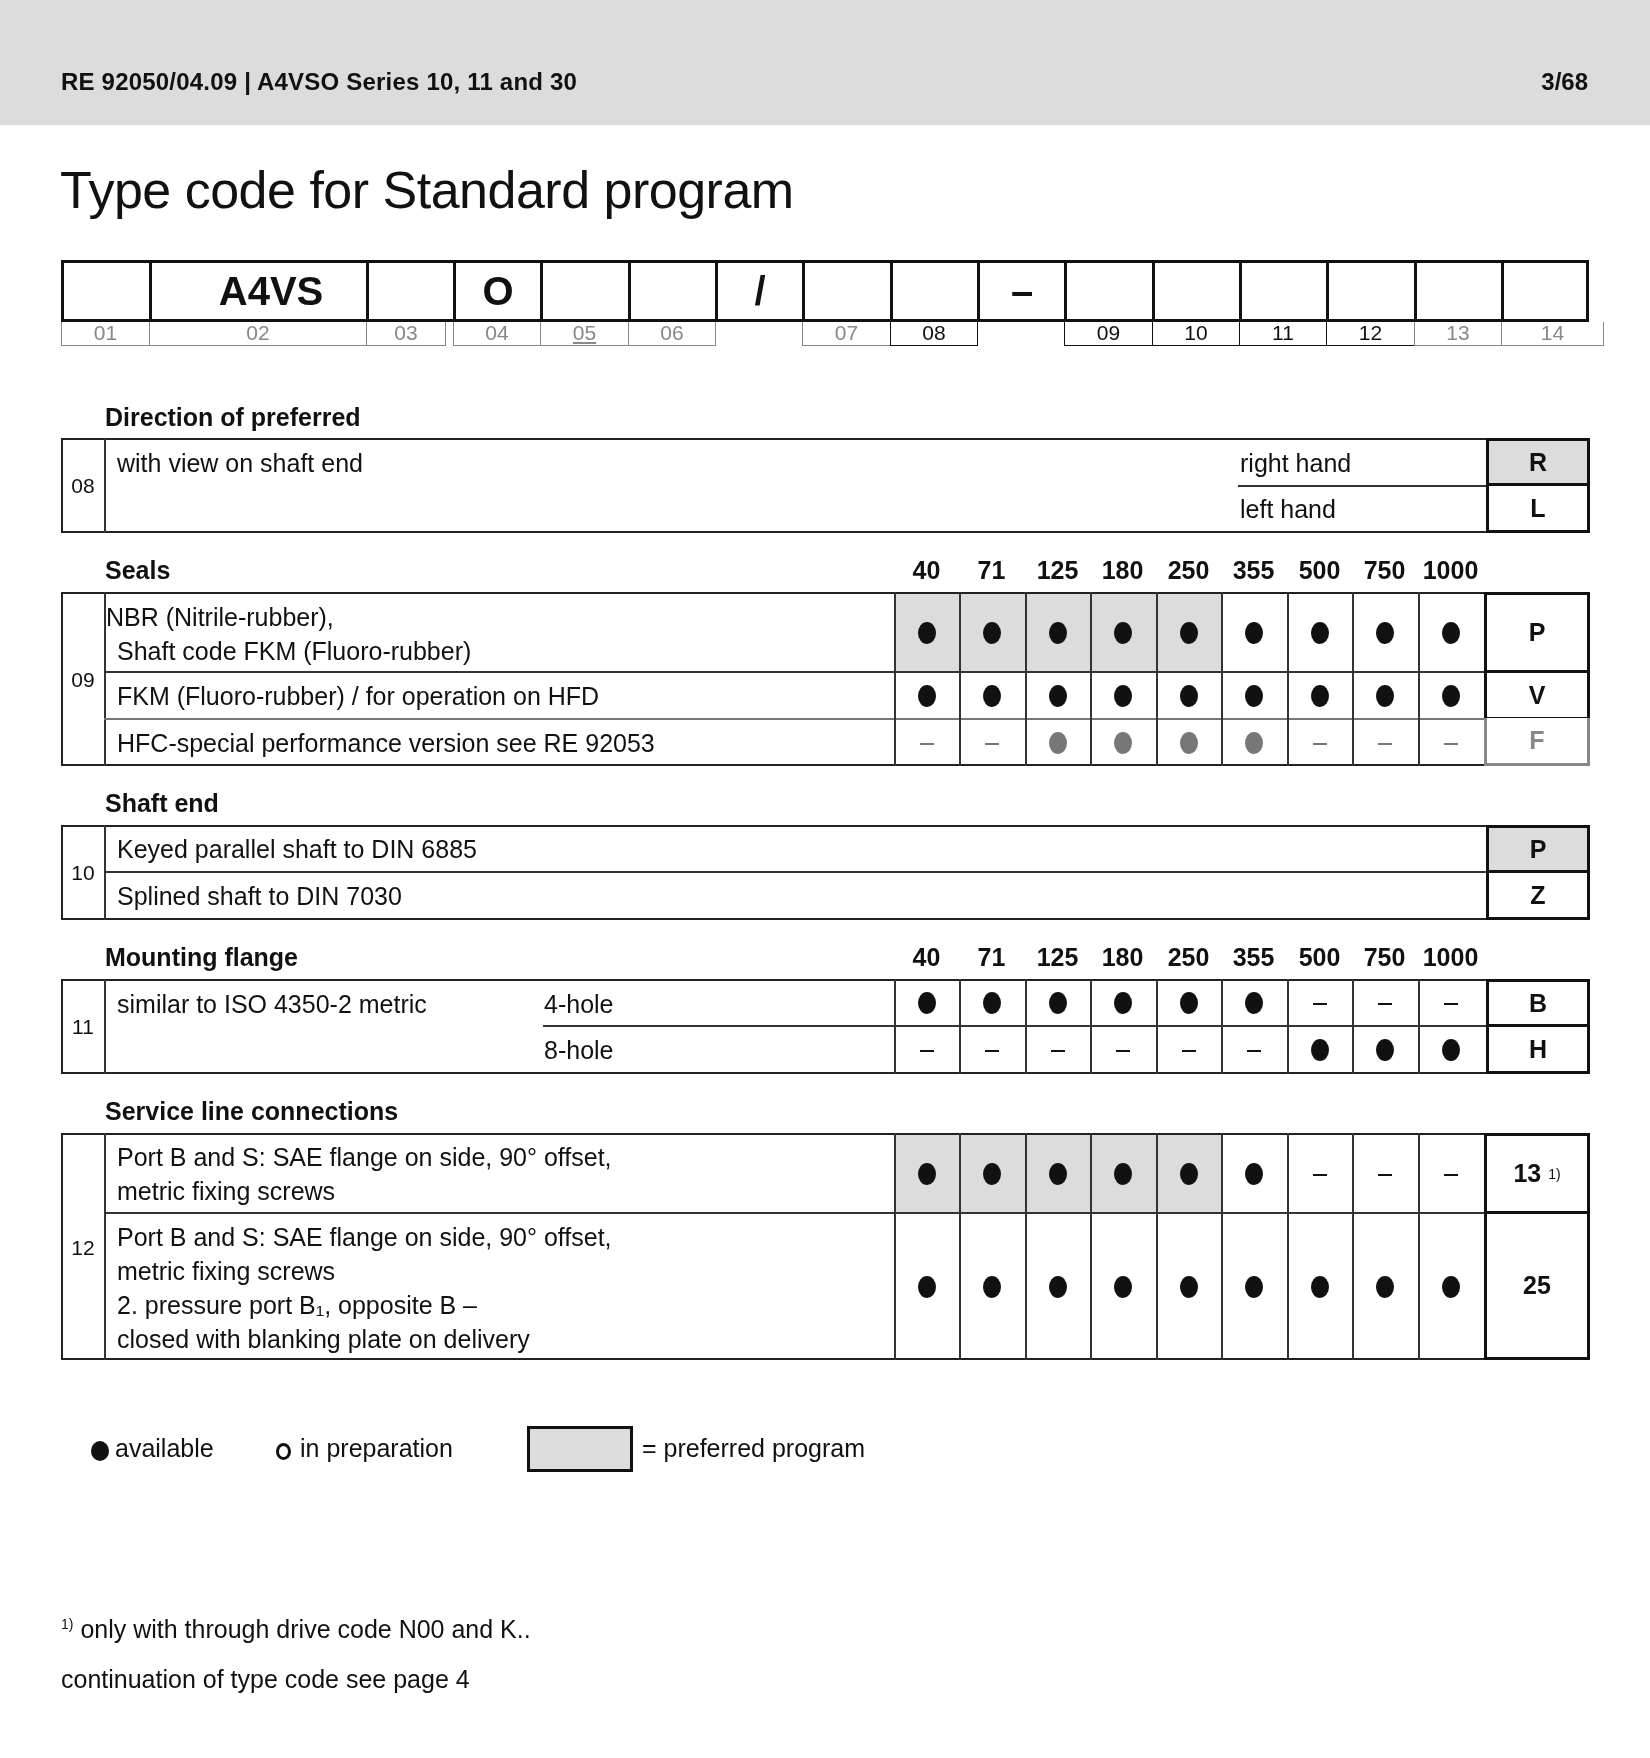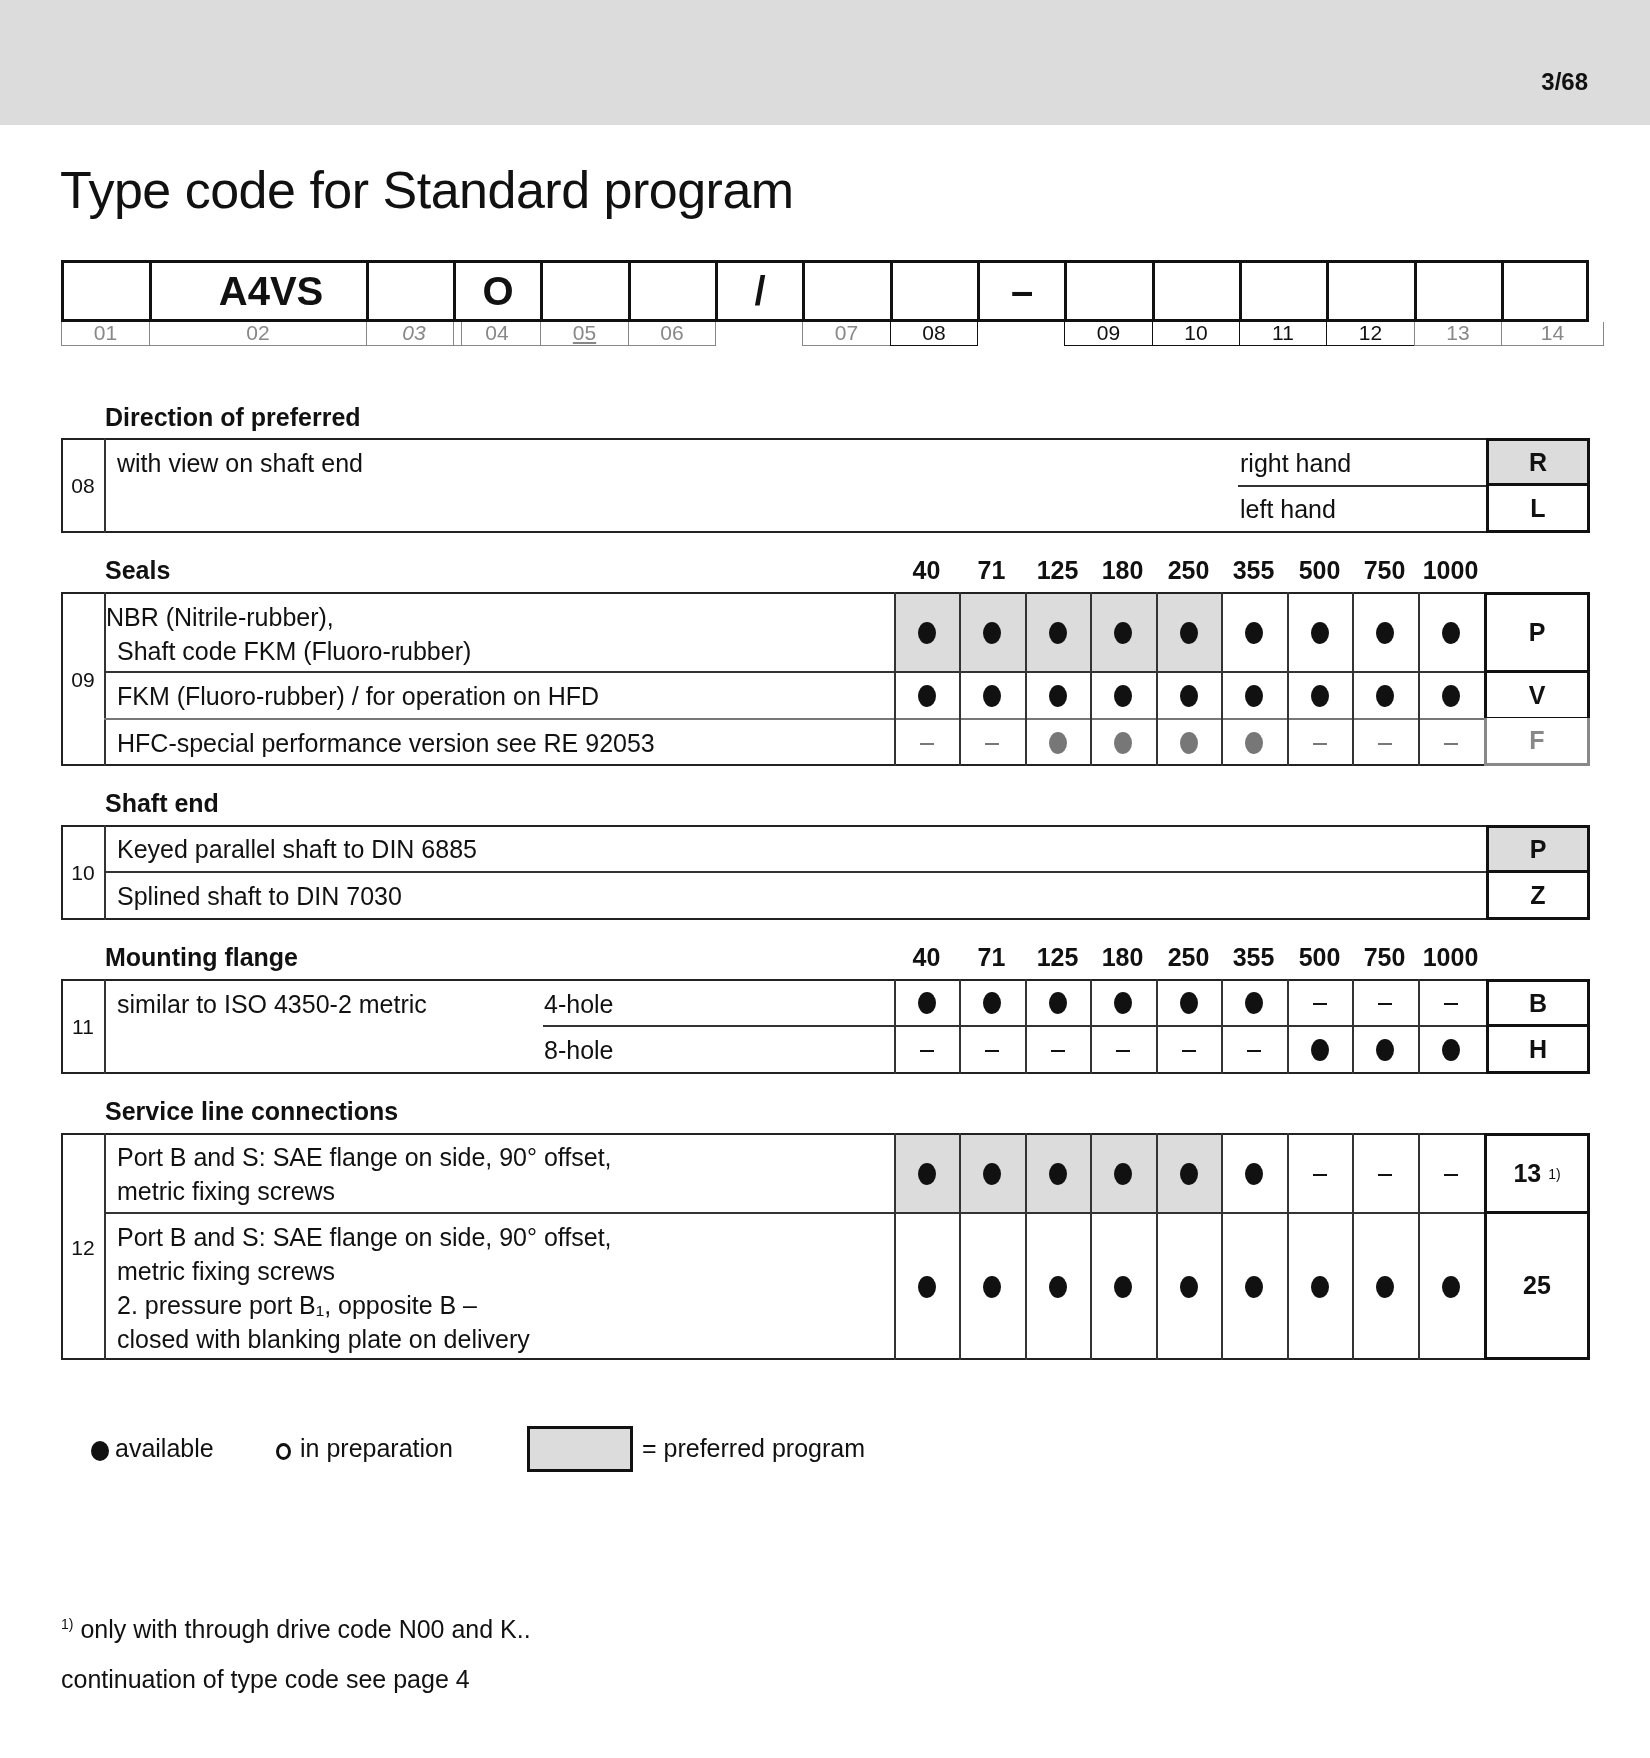--- a/index.html
+++ b/index.html
@@ -40,20 +40,21 @@
   .legend-ring { position: absolute; left: 276px; top: 1443px; width: 15px; height: 17px; border-radius: 50%; border: 3px solid #111; }
   .legend-box { position: absolute; left: 527px; top: 1426px; width: 106px; height: 46px; border: 3px solid #111; background: #dcdcdc; }
   .legend-txt { position: absolute; top: 1434px; font-size: 25px; }
 
   .footnote { position: absolute; left: 61px; font-size: 25px; }
 </style>
 </head>
 <body>
 
 <div class="header-bar">
+  <div class="header-left">RE 92050/04.09  |  A4VSO Series 10, 11 and 30</div>
   <div class="header-right">3/68</div>
 </div>
 
 <h1 class="page-title">Type code for Standard program</h1>
 
 <div>
   <div class="tc-cell" style="left:61px;width:88px;"></div>
   <div class="tc-cell" style="left:149px;width:217px;padding-left:24px;">A4VS</div>
   <div class="tc-cell" style="left:366px;width:87px;"></div>
   <div class="tc-cell" style="left:453px;width:87px;">O</div>
@@ -65,21 +66,21 @@
   <div class="tc-cell" style="left:977px;width:87px;">–</div>
   <div class="tc-cell" style="left:1064px;width:88px;"></div>
   <div class="tc-cell" style="left:1152px;width:87px;"></div>
   <div class="tc-cell" style="left:1239px;width:87px;"></div>
   <div class="tc-cell" style="left:1326px;width:88px;"></div>
   <div class="tc-cell" style="left:1414px;width:87px;"></div>
   <div class="tc-cell last" style="left:1501px;width:88px;"></div>
 
   <div class="tc-num" style="left:61px;width:89px;">01</div>
   <div class="tc-num" style="left:149px;width:218px;">02</div>
-  <div class="tc-num" style="left:366px;width:96px;font-style:italic;">03</div>
+  <div class="tc-num" style="left:366px;width:80px;">03</div>
   <div class="tc-num" style="left:453px;width:88px;">04</div>
   <div class="tc-num" style="left:540px;width:89px;text-decoration:underline;">05</div>
   <div class="tc-num" style="left:628px;width:88px;">06</div>
   <div class="tc-num" style="left:802px;width:89px;">07</div>
   <div class="tc-num dark" style="left:890px;width:88px;">08</div>
   <div class="tc-num dark" style="left:1064px;width:89px;">09</div>
   <div class="tc-num dark" style="left:1152px;width:88px;">10</div>
   <div class="tc-num dark" style="left:1239px;width:88px;">11</div>
   <div class="tc-num dark" style="left:1326px;width:89px;">12</div>
   <div class="tc-num" style="left:1414px;width:88px;">13</div>

